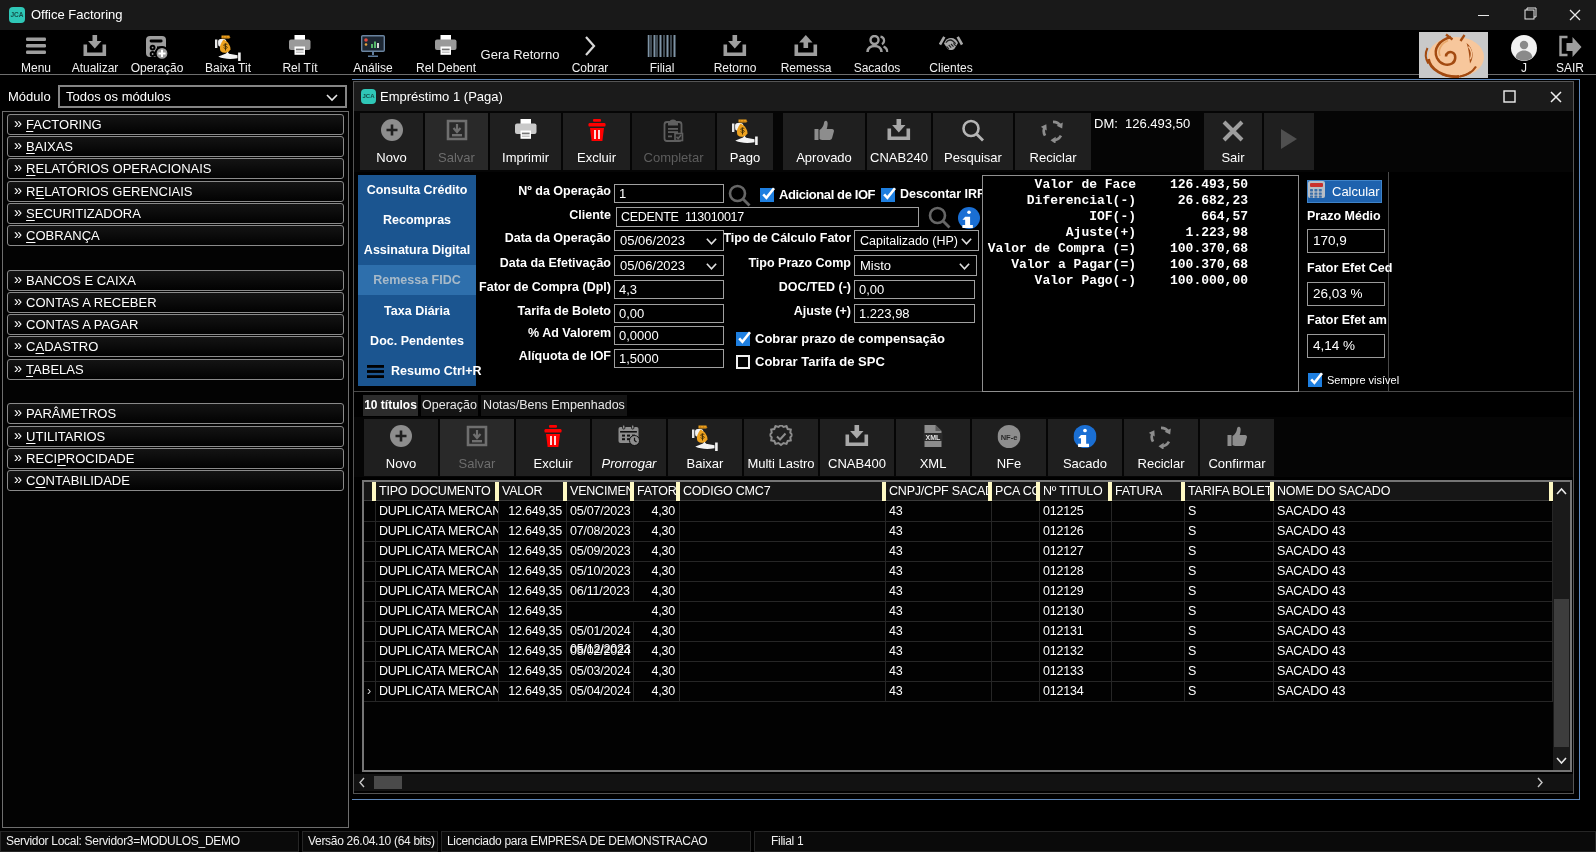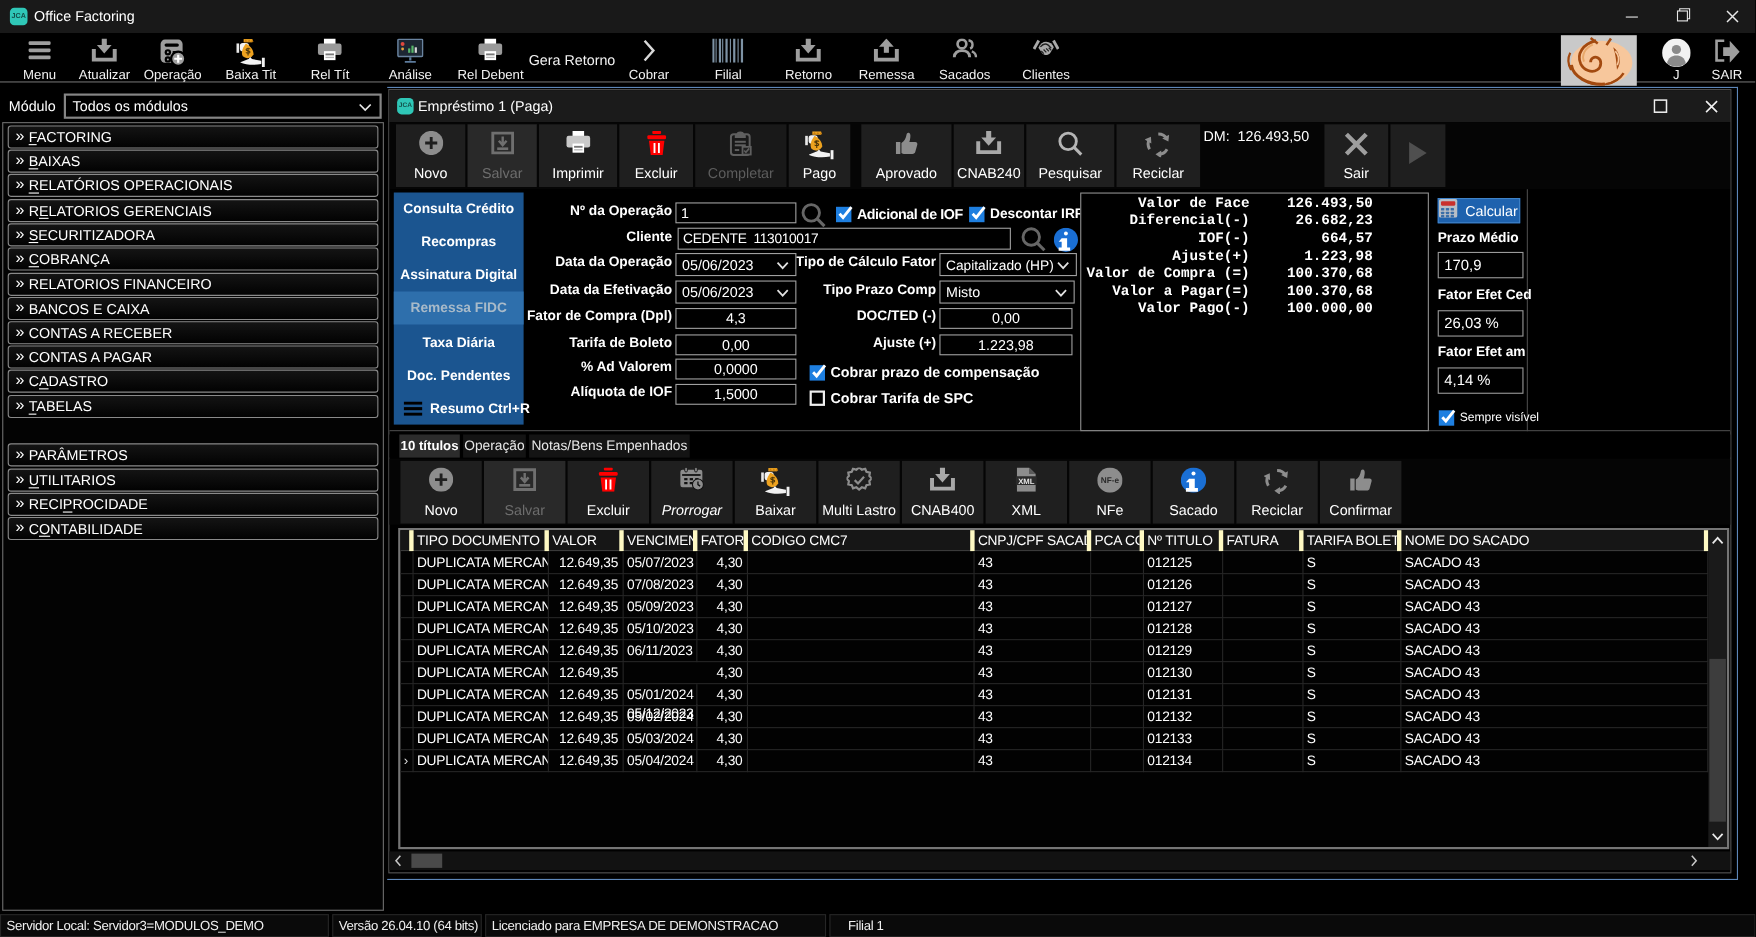--- a/index.html
+++ b/index.html
@@ -49,21 +49,21 @@
 .wtbtn .lbl { position:absolute; left:50%; transform:translateX(-50%); top:37px; font-size:13px; color:#fff; white-space:nowrap; }
 .wtbtn.dis .lbl { color:#6d6d6d; }
 
 
 #formarea { position:absolute; left:0; top:90px; width:1219px; height:220px; background:#000; border-bottom:1px solid #4a4a4a; }
 #vtabs { position:absolute; left:4px; top:3px; width:118px; height:211px; background:#1b5590; }
 .vtab { position:absolute; left:0; width:118px; height:30px; color:#fff; font-size:12.5px; font-weight:bold; text-align:center; line-height:30px; white-space:nowrap; }
 .vtab.sel { background:#2e6fac; color:#a8bac9; }
 .flabel { position:absolute; font-size:12.5px; font-weight:bold; color:#fff; white-space:nowrap; }
 .finput { position:absolute; background:#000; border:1px solid #a0a0a0; color:#fff; font-size:13px; }
-.finput.num { text-align:center; }
+.finput.num { text-align:left; }
 .fchk { position:absolute; width:14px; height:14px; }
 .fchk.on { background:#1e7fe0; }
 .fchk.off { background:#000; border:2px solid #f0f0f0; }
 
 
 #sumpanel { position:absolute; left:628px; top:3px; width:317px; height:217px; background:#000; border:1px solid #8f8f8f; font-family:"Liberation Mono", monospace; font-size:13px; font-weight:bold; color:#fff; }
 .sline { position:absolute; left:0; width:100%; height:16px; }
 .sline .sl { position:absolute; right:162px; top:0; }
 .sline .sv { position:absolute; right:50px; top:0; }
 
@@ -283,21 +283,20 @@
         <path d="M2 4 l5 5 l5 -5" stroke="#e8e8e8" stroke-width="1.6" fill="none"></path>
       </svg>
   </div>
   <div id="sidepanel">
       <div class="sbtn" style="top:2px;"><span class="chev">»</span><u>F</u>ACTORING</div>
       <div class="sbtn" style="top:24px;"><span class="chev">»</span><u>B</u>AIXAS</div>
       <div class="sbtn" style="top:46px;"><span class="chev">»</span><u>R</u>ELATÓRIOS OPERACIONAIS</div>
       <div class="sbtn" style="top:69px;"><span class="chev">»</span>R<u>E</u>LATORIOS GERENCIAIS</div>
       <div class="sbtn" style="top:91px;"><span class="chev">»</span><u>S</u>ECURITIZADORA</div>
       <div class="sbtn" style="top:113px;"><span class="chev">»</span><u>C</u>OBRANÇA</div>
-      <div class="sbtn" style="top:136px;"><span class="chev">»</span>RELATORIOS FINANCEIRO</div>
       <div class="sbtn" style="top:158px;"><span class="chev">»</span>BANCOS E CAIXA</div>
       <div class="sbtn" style="top:180px;"><span class="chev">»</span>CONTAS A RECEBER</div>
       <div class="sbtn" style="top:202px;"><span class="chev">»</span>CONTAS A PAGAR</div>
       <div class="sbtn" style="top:224px;"><span class="chev">»</span>C<u>A</u>DASTRO</div>
       <div class="sbtn" style="top:247px;"><span class="chev">»</span><u>T</u>ABELAS</div>
       <div class="sbtn" style="top:291px;"><span class="chev">»</span>PARÂMETROS</div>
       <div class="sbtn" style="top:314px;"><span class="chev">»</span><u>U</u>TILITARIOS</div>
       <div class="sbtn" style="top:336px;"><span class="chev">»</span>RECI<u>P</u>ROCIDADE</div>
       <div class="sbtn" style="top:358px;"><span class="chev">»</span>C<u>O</u>NTABILIDADE</div>
     </div>

